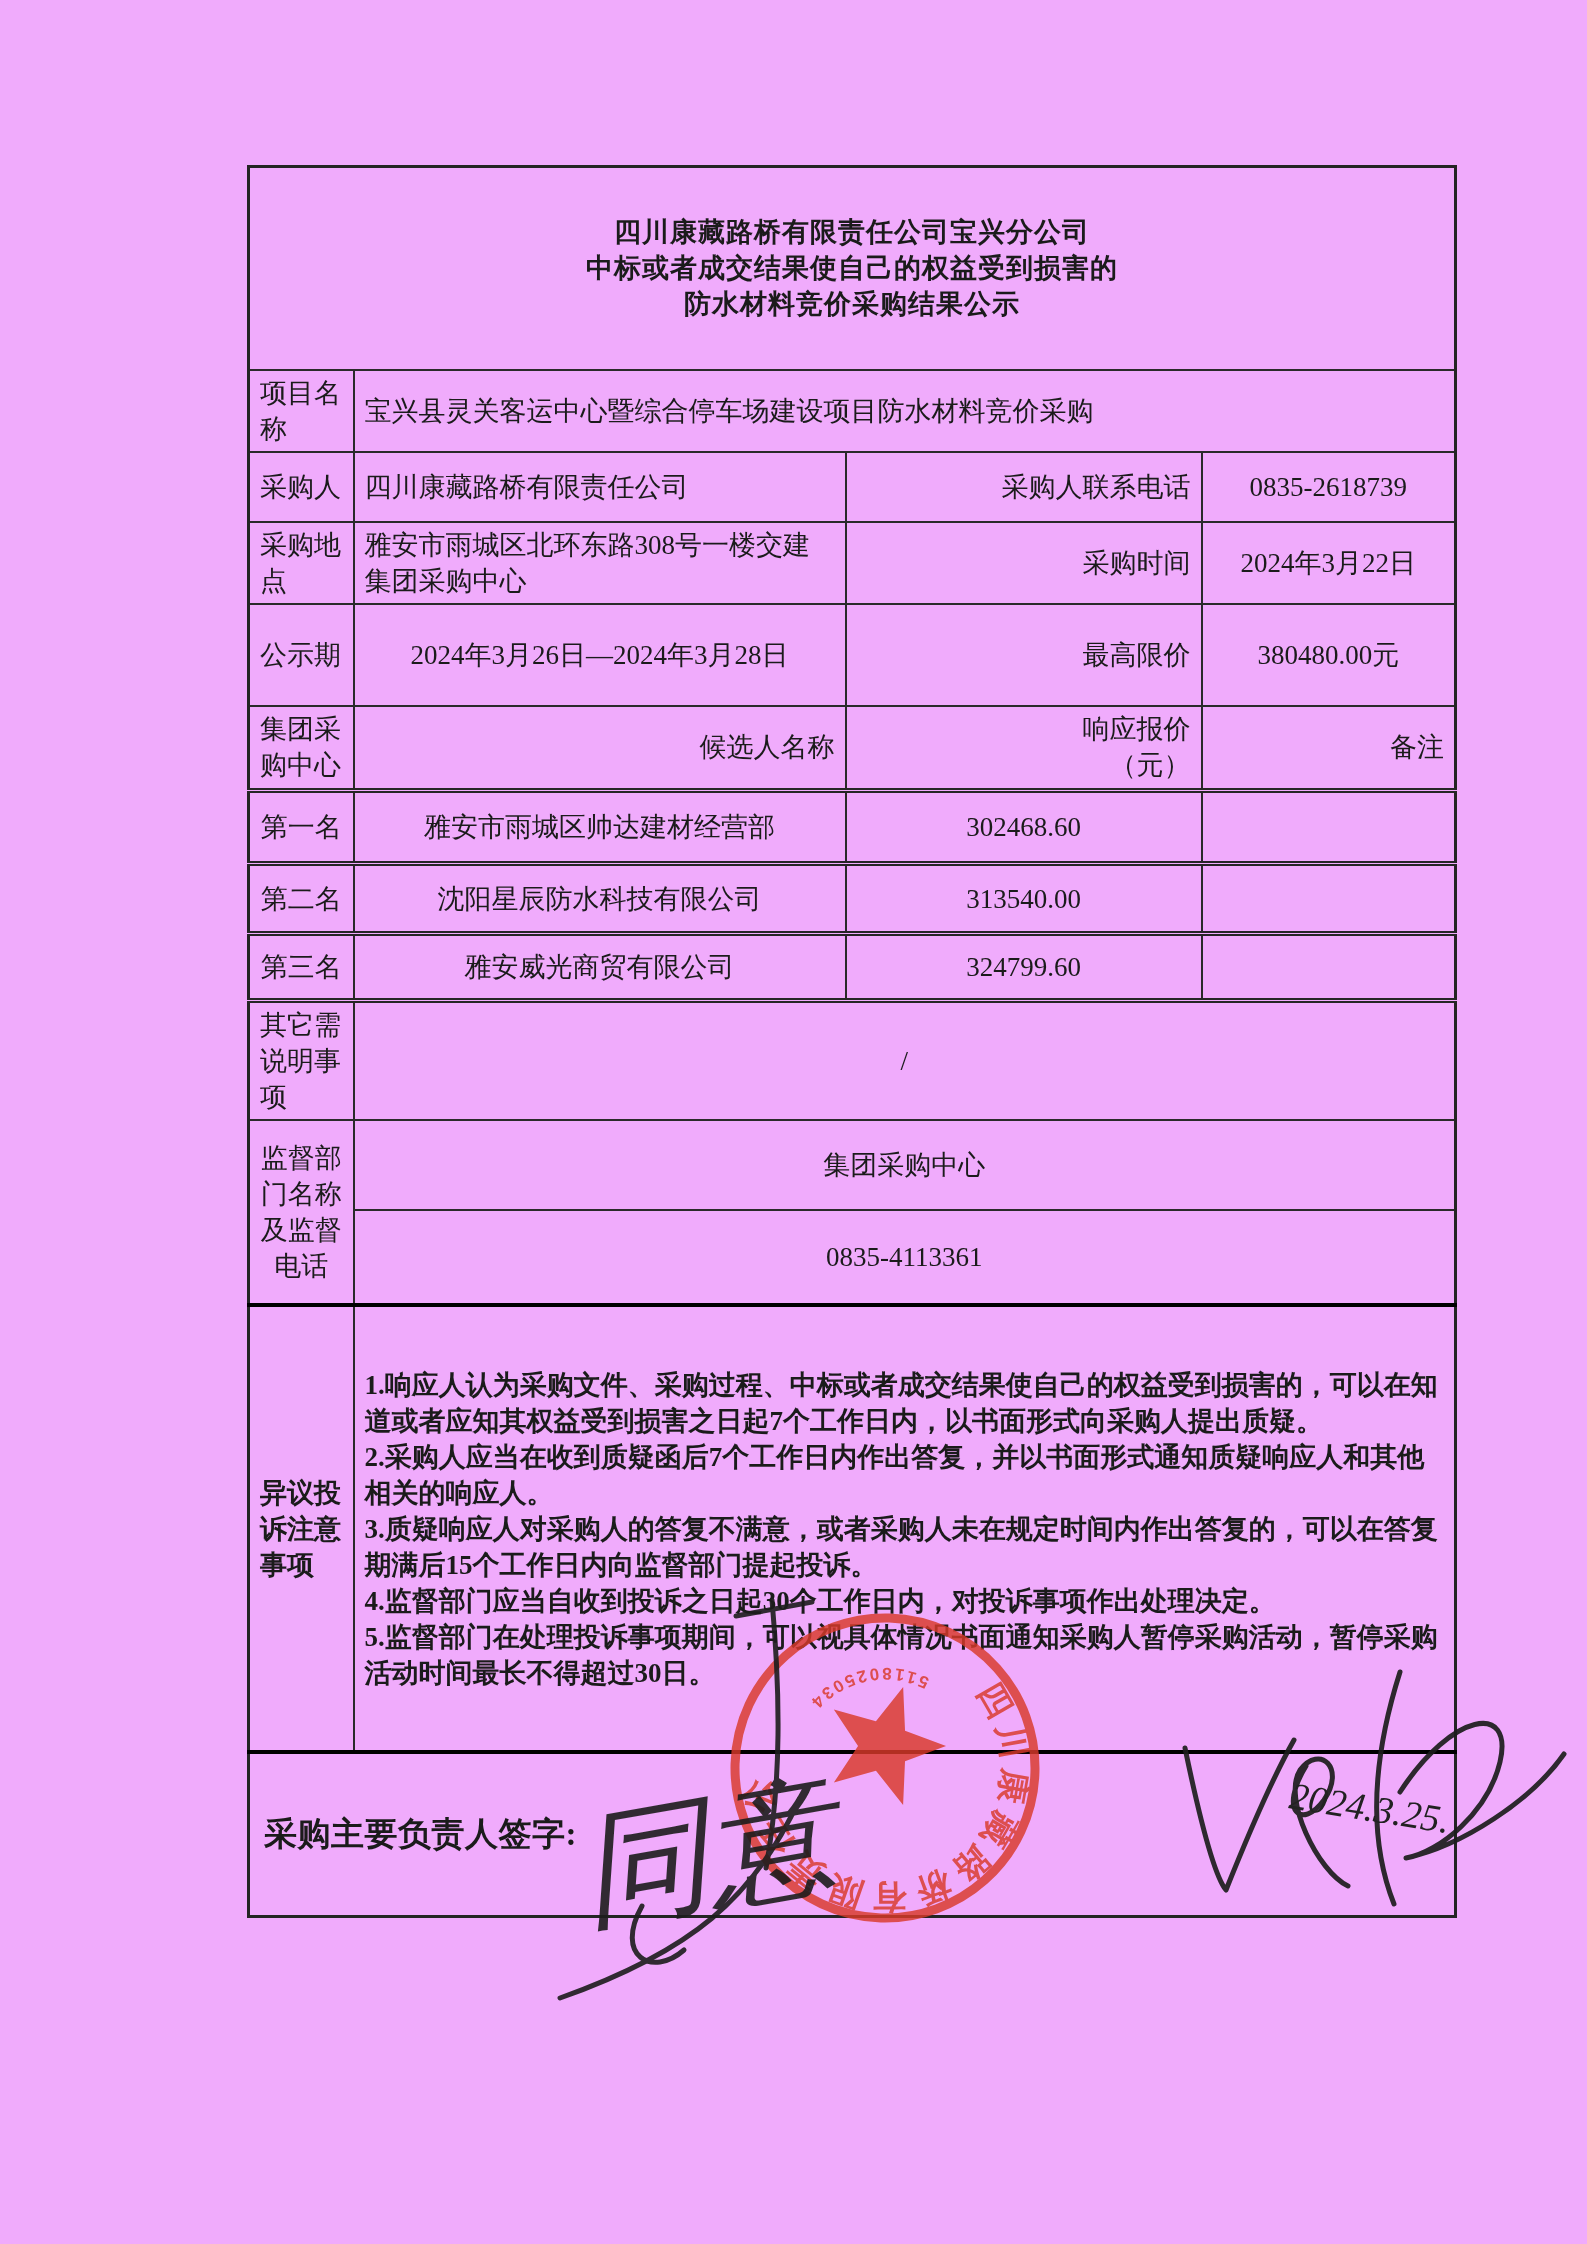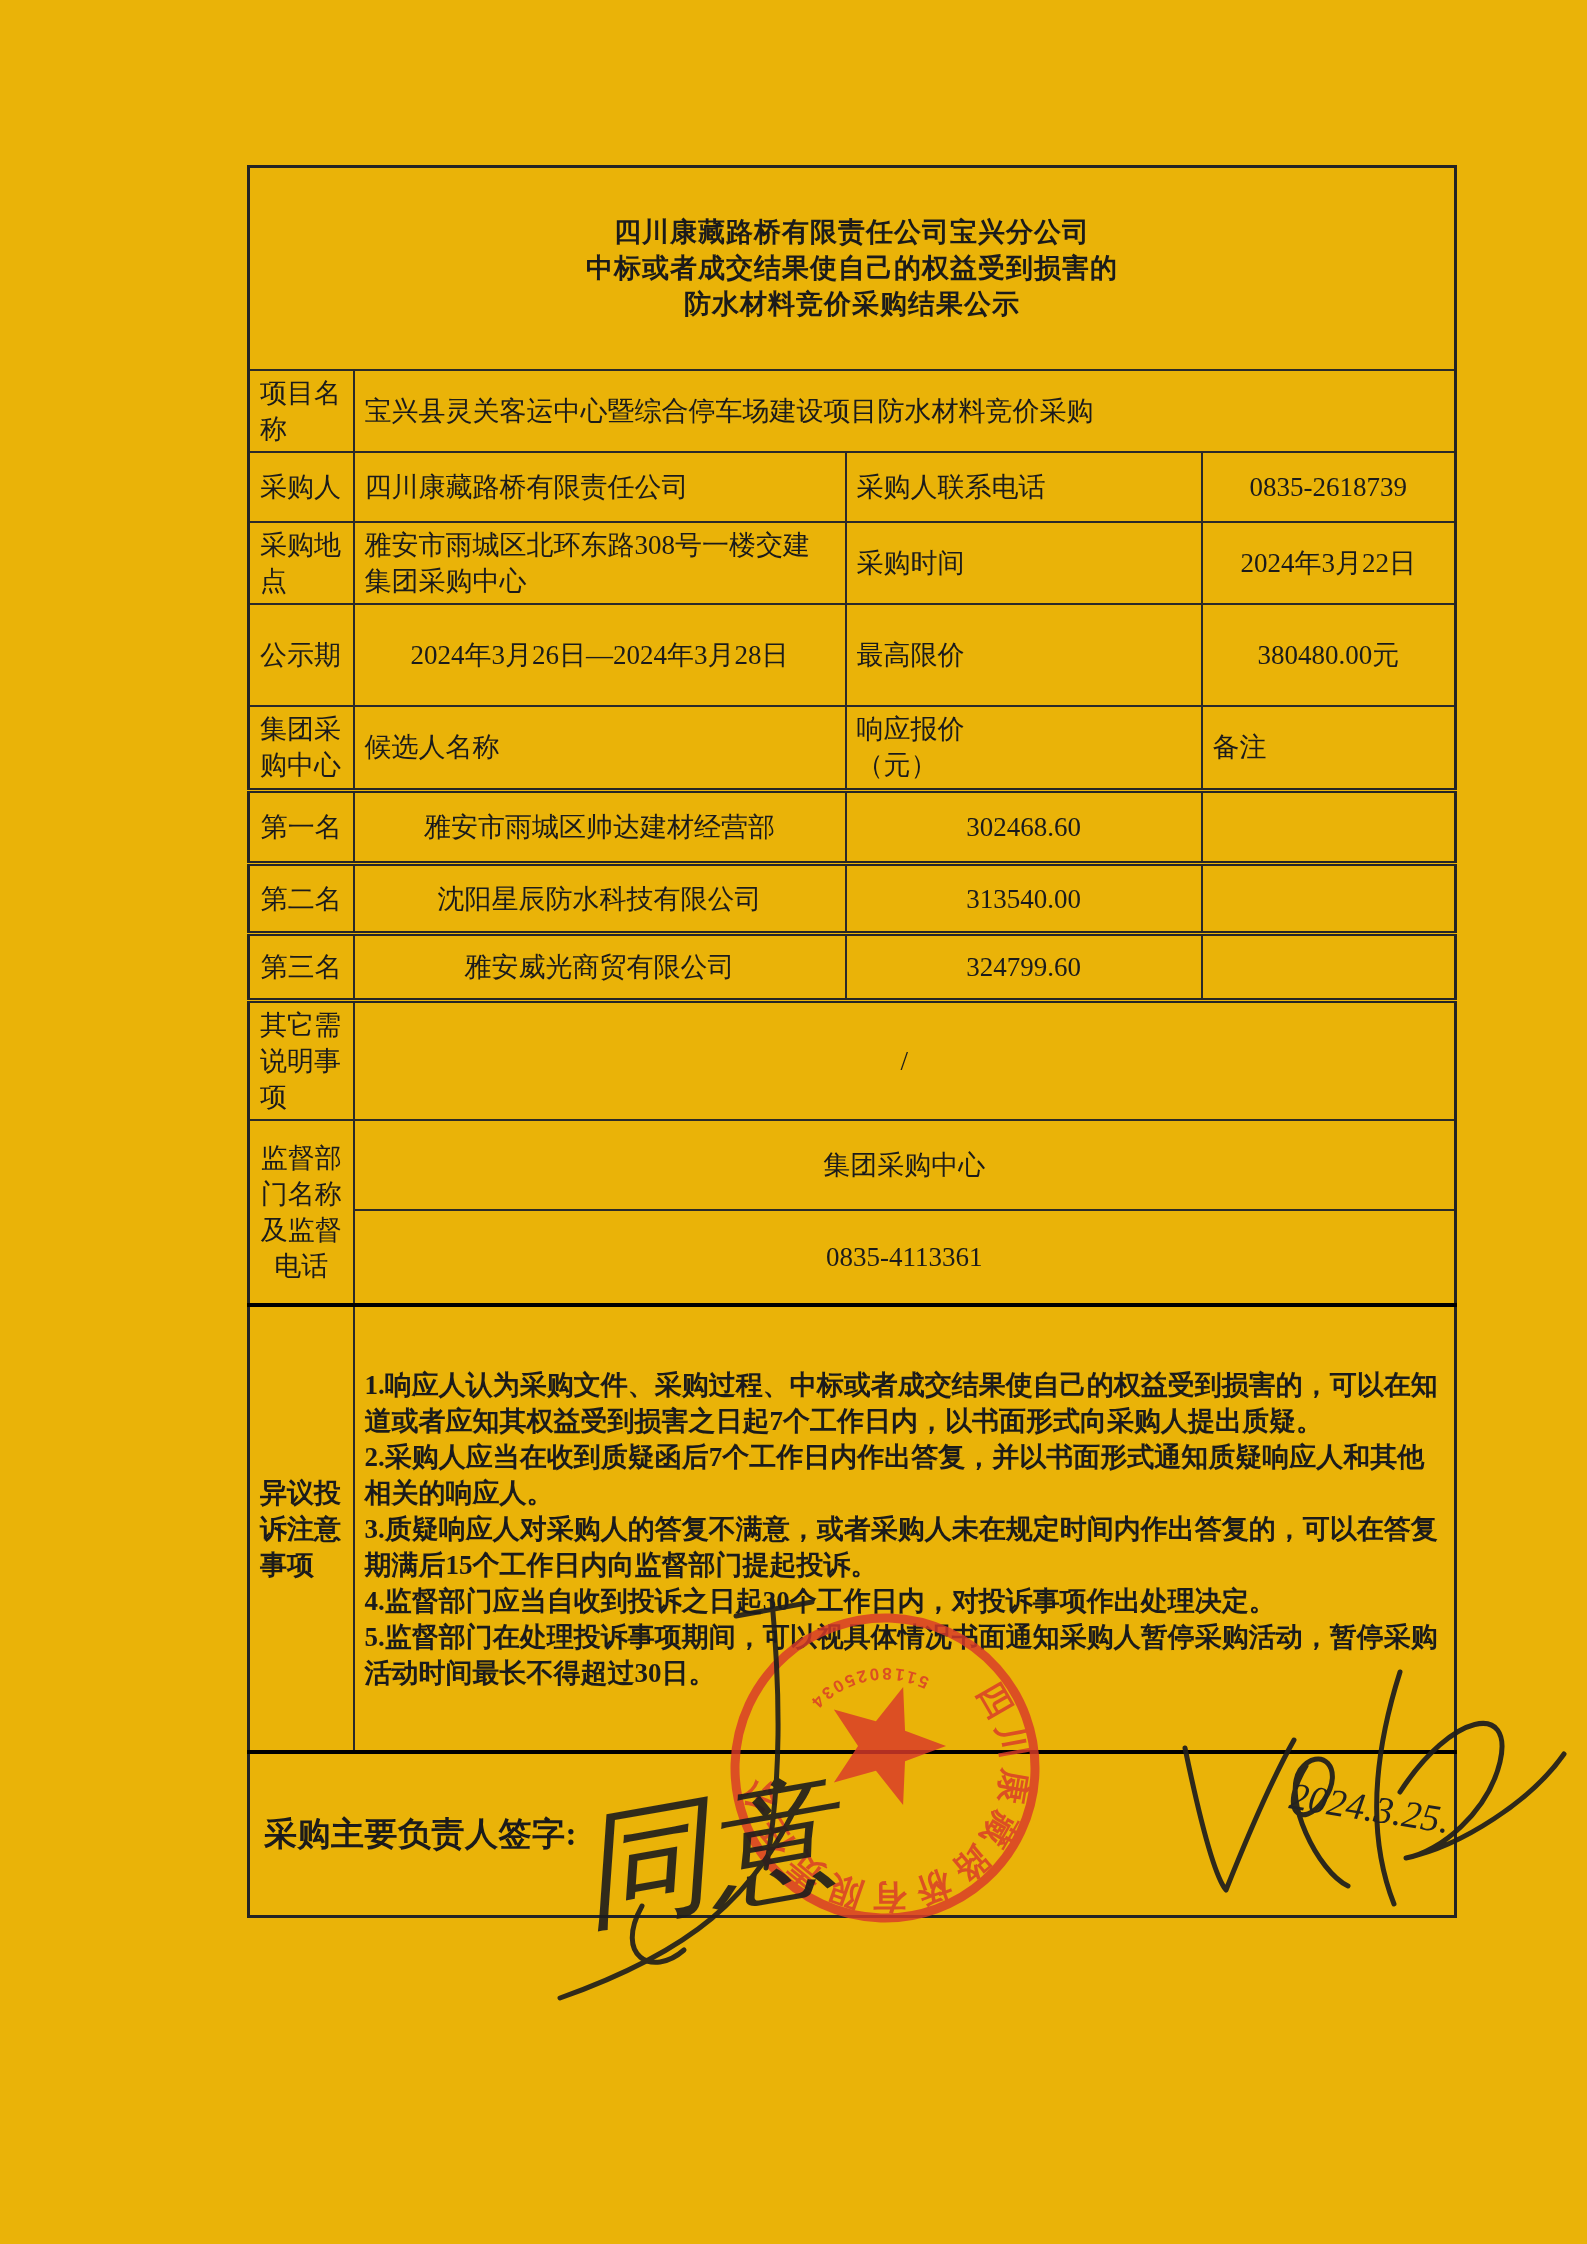--- a/index.html
+++ b/index.html
@@ -1,19 +1,19 @@
 <!DOCTYPE html>
 <html lang="zh"><head>
 <meta charset="utf-8">
 <style>
   html,body{margin:0;padding:0;background:#ffffff;}
   .page{
     position:relative;
     width:1587px;height:2244px;
-    background:#eab308;
+    background:#f0abfc;
     overflow:hidden;
     font-family:"Liberation Serif","DejaVu Serif",serif;
     color:#1b1b1b;
   }
   table.doc{
     position:absolute;left:247px;top:165px;width:1207px;
     border-collapse:collapse;table-layout:fixed;
     border:3px solid #242424;
     z-index:1;
     background:transparent;
@@ -31,21 +31,21 @@
   td.title-cell{
     text-align:center;vertical-align:middle;
     font-family:"Liberation Sans","DejaVu Sans",sans-serif;
     font-weight:700;font-size:34px;line-height:52px;
     letter-spacing:1px;border-bottom:3px solid #242424;
   }
   td.lbl{padding:4px 6px 4px 9px;line-height:34px;margin-top:16px;}
   td.lbl-center{text-align:center;padding:4px 4px;line-height:34px;}
   td.val-left{text-align:left;}
   td.val-center{text-align:center;}
-  td.hdr-center{text-align:left;}
+  td.hdr-center{text-align:right;}
   td.notes-cell{
     vertical-align:bottom;
     padding:10px 14px 16px 14px;
     font-size:26px;line-height:38px;
   }
   .note-line{text-align:left;}
   td.sig-cell{position:relative;padding:0;}
   .sig-label{
     position:absolute;left:14px;top:50%;transform:translateY(-50%);
     font-size:33px;letter-spacing:.5px;white-space:nowrap;

